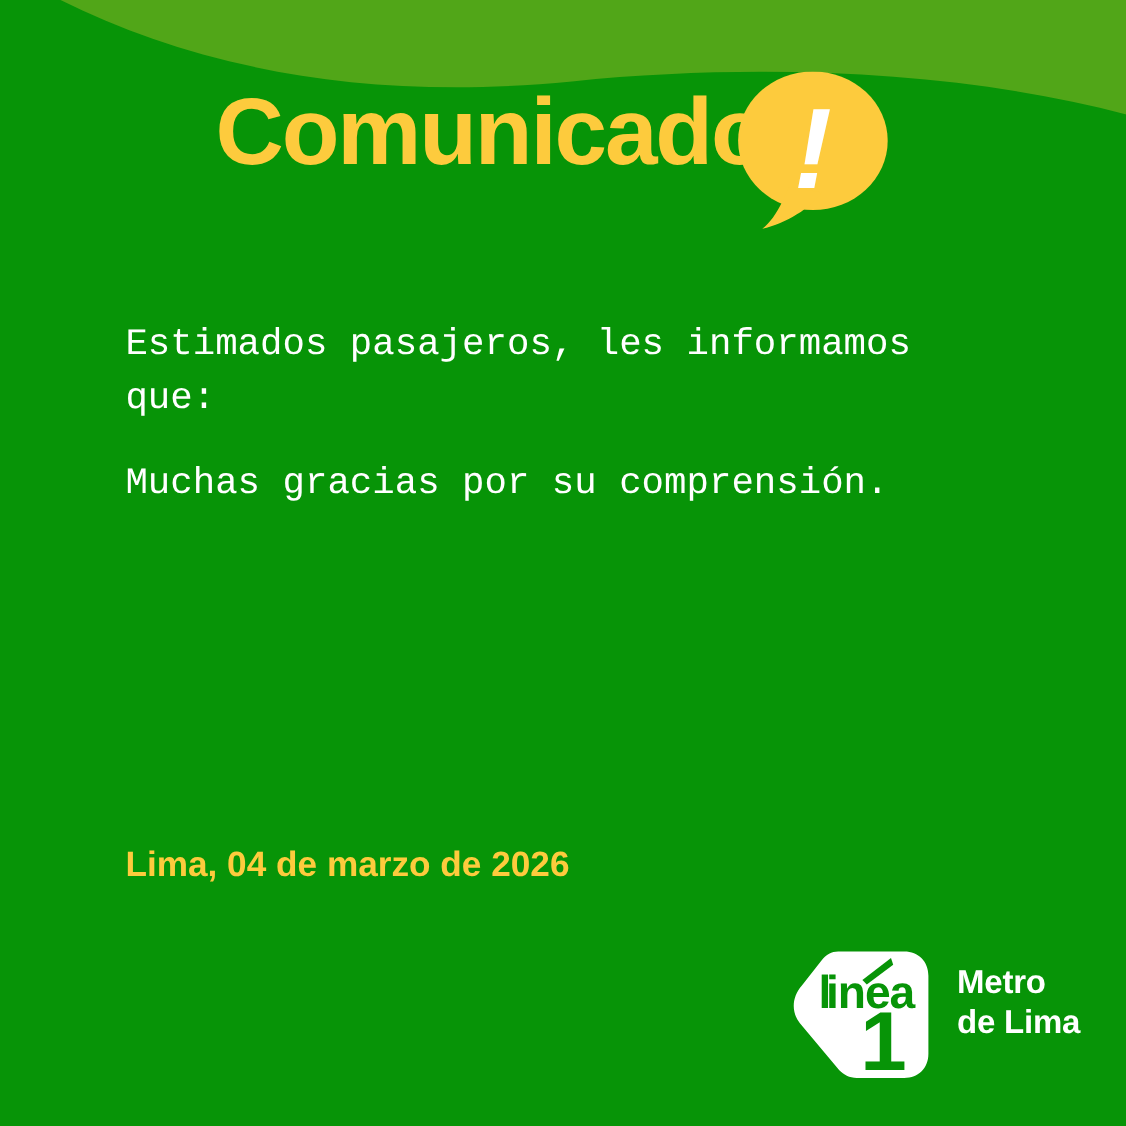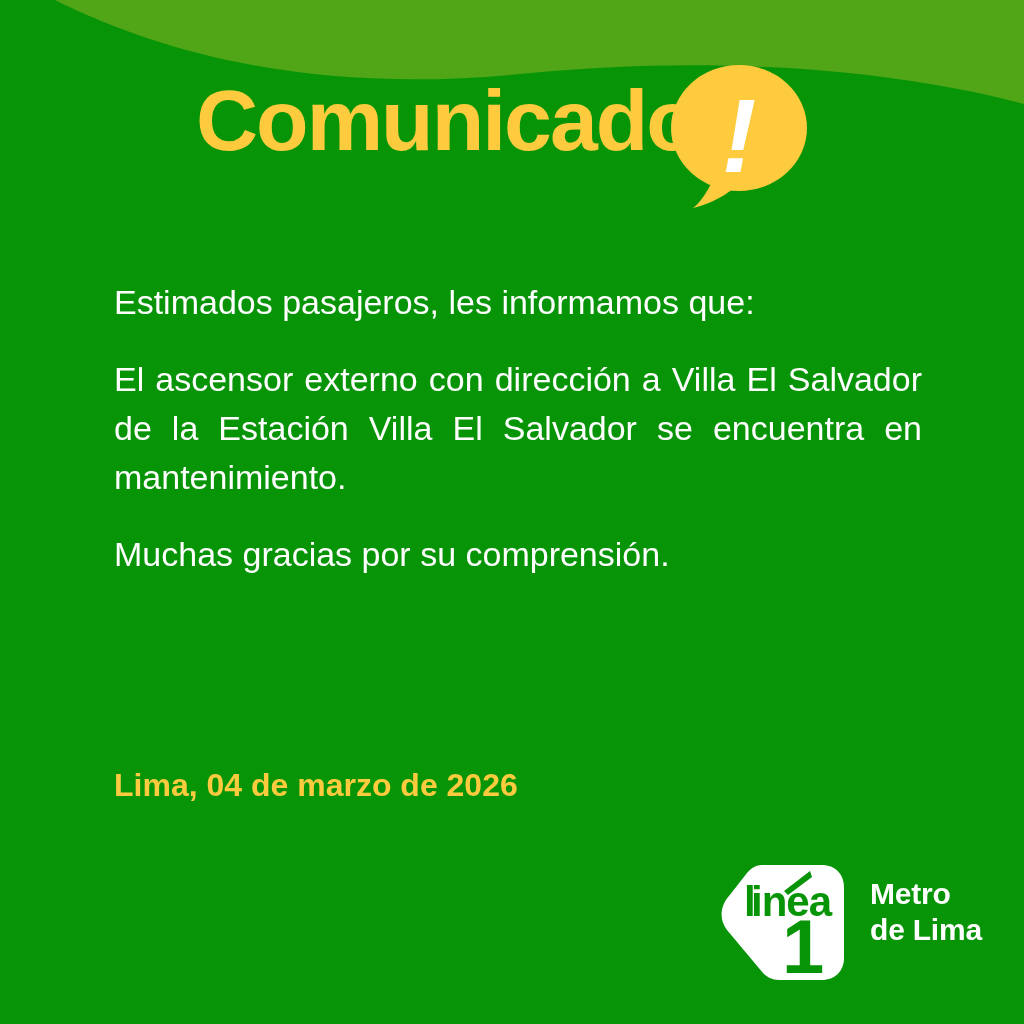--- a/index.html
+++ b/index.html
@@ -76,22 +76,23 @@
     color: #ffffff;
     line-height: 1;
     padding-bottom: 6px;
     box-sizing: border-box;
   }
 
   
   .body-copy {
     position: absolute;
     left: 114px;
-    top: 278px;
+    top: 290px;
     width: 808px;
+    font-family: Liberation Mono, monospace;
   }
 
   .para {
     color: #ffffff;
     font-size: 34px;
     line-height: 49px;
     text-align: justify;
     font-weight: 300;
     margin: 0 0 28px 0;
     -webkit-font-smoothing: antialiased;
@@ -154,21 +155,20 @@
     <svg class="bubble" viewBox="0 0 152 148" xmlns="http://www.w3.org/2000/svg">
       <ellipse cx="76" cy="63" rx="68" ry="63" fill="#FDCB3D"></ellipse>
       <path d="M 54 105 C 54 105 44 133 30 143 C 52 138 74 124 84 110 Z" fill="#FDCB3D"></path>
     </svg>
 
     <div class="bubble-excl">!</div>
   </div>
 
   <div class="body-copy">
     <p class="para nojustify">Estimados pasajeros, les informamos que:</p>
-    <p class="para">El ascensor externo con dirección a Villa El Salvador de la Estación Villa El Salvador se encuentra en mantenimiento.</p>
     <p class="para nojustify">Muchas gracias por su comprensión.</p>
   </div>
 
   <div class="date-line">Lima, 04 de marzo de 2026</div>
 
   <div class="logo">
 
     <svg class="logo-mark" viewBox="0 0 130 128" xmlns="http://www.w3.org/2000/svg">
       <path d="M 44 7 L 104 7 C 117 7 126 16 126 29 L 126 100 C 126 113 117 122 104 122
                L 61 122 C 54 122 49 119 45 115 L 9 72 C 1 62 2 48 11 38 L 29 15

